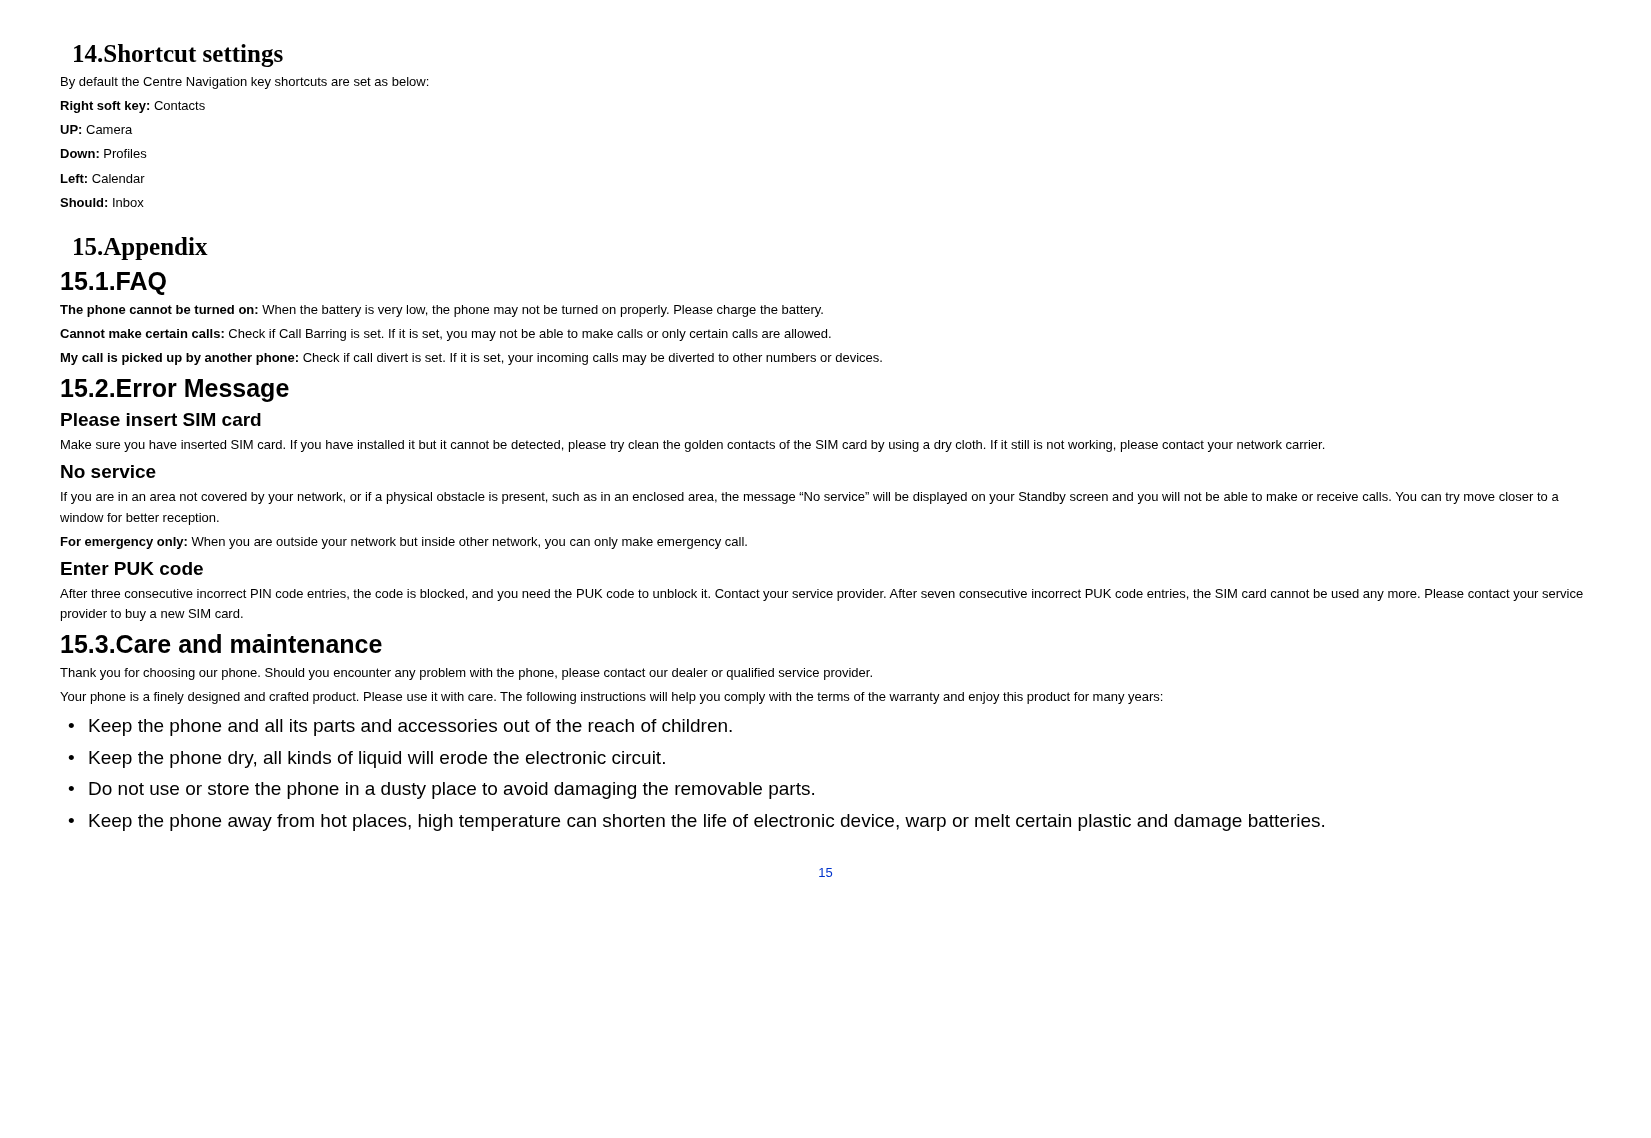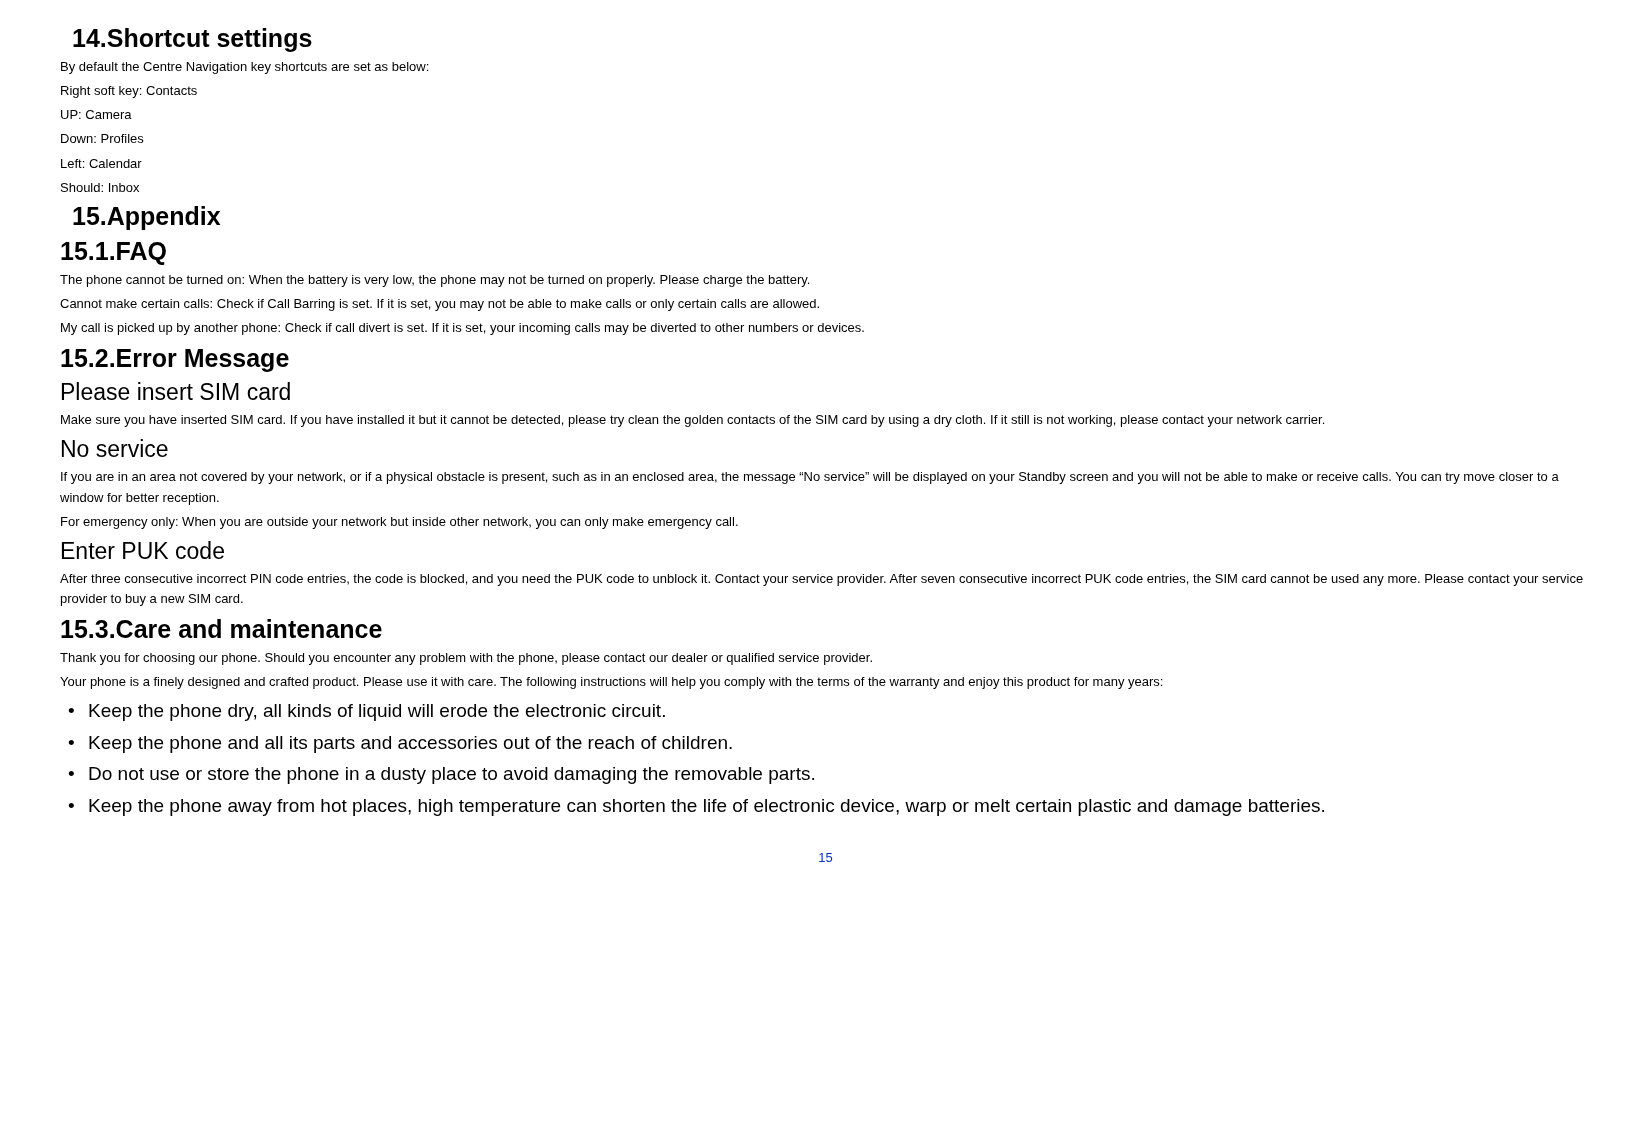--- a/index.html
+++ b/index.html
@@ -11,42 +11,43 @@
     width: 1651px;
   }
   .page {
     padding: 20px 60px 30px 60px;
     box-sizing: border-box;
     width: 1651px;
   }
   h2.section {
     font-size: 25px;
     font-weight: 700;
-    margin: 4px 0 4px 12px;
+    margin: 20px 0 4px 12px;
+    font-family: Liberation Serif, serif;
   }
   h3.subsection {
     font-size: 25px;
     font-weight: 700;
     margin: 6px 0 4px 0;
   }
   h4.item {
-    font-size: 23px;
-    font-weight: 400;
+    font-size: 19px;
+    font-weight: 700;
     margin: 6px 0 2px 0;
   }
   p.body {
     font-size: 13px;
     line-height: 1.55;
     margin: 4px 0;
   }
   .indent {
     margin-left: 6px;
   }
   .bold {
-    font-weight: 400;
+    font-weight: 700;
     text-align: center;
   }
   ul.bullets {
     list-style: none;
     padding-left: 0;
     margin: 4px 0;
   }
   ul.bullets li {
     font-size: 19px;
     line-height: 1.55;
@@ -120,20 +121,20 @@
 
   <h4 class="item">Enter PUK code</h4>
   <p class="body">After three consecutive incorrect PIN code entries, the code is blocked, and you need the PUK code to unblock it. Contact your service provider. After seven consecutive incorrect PUK code entries, the SIM card cannot be used any more. Please contact your service provider to buy a new SIM card.</p>
 
   <h3 class="subsection">15.3.Care and maintenance</h3>
 
   <p class="body">Thank you for choosing our phone. Should you encounter any problem with the phone, please contact our dealer or qualified service provider.</p>
   <p class="body">Your phone is a finely designed and crafted product. Please use it with care. The following instructions will help you comply with the terms of the warranty and enjoy this product for many years:</p>
 
   <ul class="bullets">
+    <li>Keep the phone and all its parts and accessories out of the reach of children.</li>
     <li>Keep the phone dry, all kinds of liquid will erode the electronic circuit.</li>
-    <li>Keep the phone and all its parts and accessories out of the reach of children.</li>
     <li>Do not use or store the phone in a dusty place to avoid damaging the removable parts.</li>
     <li>Keep the phone away from hot places, high temperature can shorten the life of electronic device, warp or melt certain plastic and damage batteries.</li>
   </ul>
 
   <div class="pagenum">15</div>
 </div>
 
 </body></html>

